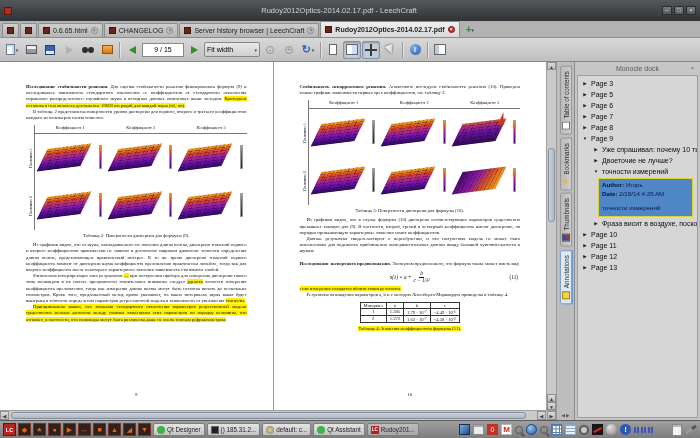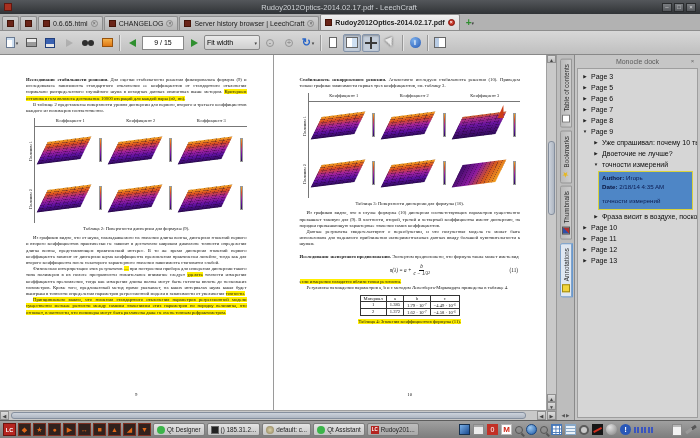--- a/index.html
+++ b/index.html
@@ -1,20 +1,20 @@
 <!DOCTYPE html>
 <html><head>
 <meta charset="utf-8">
 <style>
   * { margin:0; padding:0; box-sizing:border-box; }
   body { width:700px; height:438px; overflow:hidden; font-family:"Liberation Sans",sans-serif; background:#9a9a9a; }
   .window { width:700px; height:438px; display:flex; flex-direction:column; }
 
   
-  .titlebar { height:14px; background:linear-gradient(#54575b,#303336); display:flex; align-items:center; padding:0 4px; flex:0 0 auto; }
+  .titlebar { height:21px; background:linear-gradient(#54575b,#303336); display:flex; align-items:center; padding:0 4px; flex:0 0 auto; }
   .title-icon { width:8px; height:8px; background:#a83020; border:1px solid #601810; margin-right:4px; }
   .title-text { flex:1; text-align:center; font-size:7.5px; color:#cfd2d6; white-space:nowrap; overflow:hidden; }
   .winbtns { display:flex; gap:2px; }
   .wb { width:10px; height:9px; background:linear-gradient(#7a7d81,#55585c); border:1px solid #2a2c2e; color:#ddd; font-size:6px; line-height:7px; text-align:center; }
   .wb.g-min::after{content:"–";} .wb.g-max::after{content:"□";} .wb.g-close::after{content:"×";}
 
   
   .tabbar { height:17px; background:#b2b2b2; display:flex; align-items:flex-end; padding:0 2px; border-bottom:1px solid #8d8d8d; flex:0 0 auto; }
   .tab { height:14px; display:flex; align-items:center; gap:3px; padding:0 4px; margin-right:1px; background:linear-gradient(#cecece,#b6b6b6); border:1px solid #8d8d8d; border-bottom:none; border-radius:2px 2px 0 0; font-size:7px; color:#1b1b1b; white-space:nowrap; }
   .tab.active { height:16px; background:linear-gradient(#f0f0f0,#d9d9d9); font-weight:bold; }

